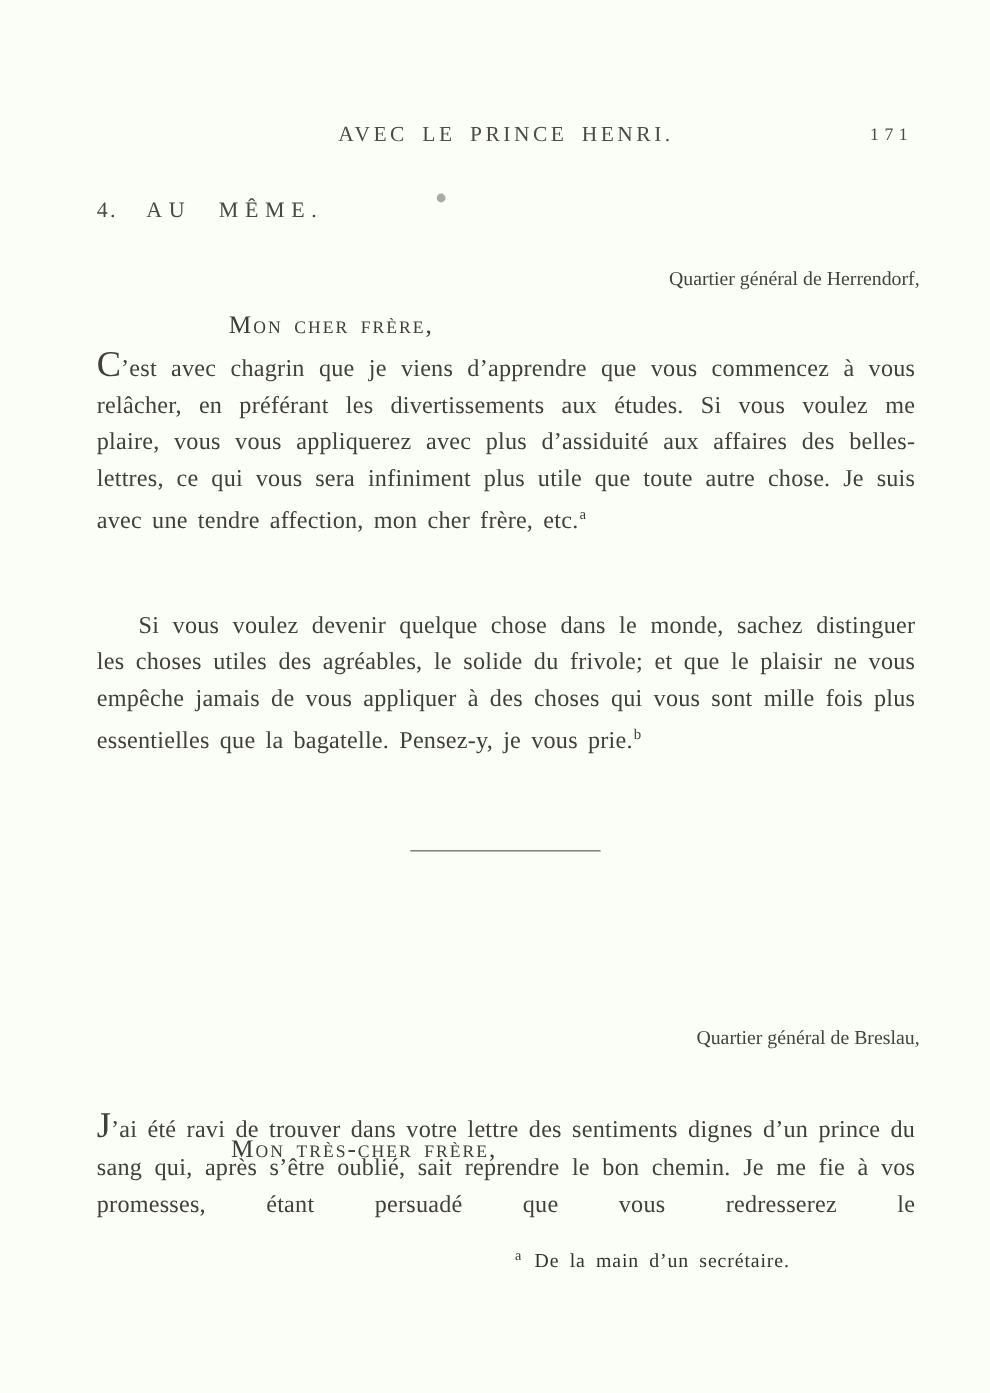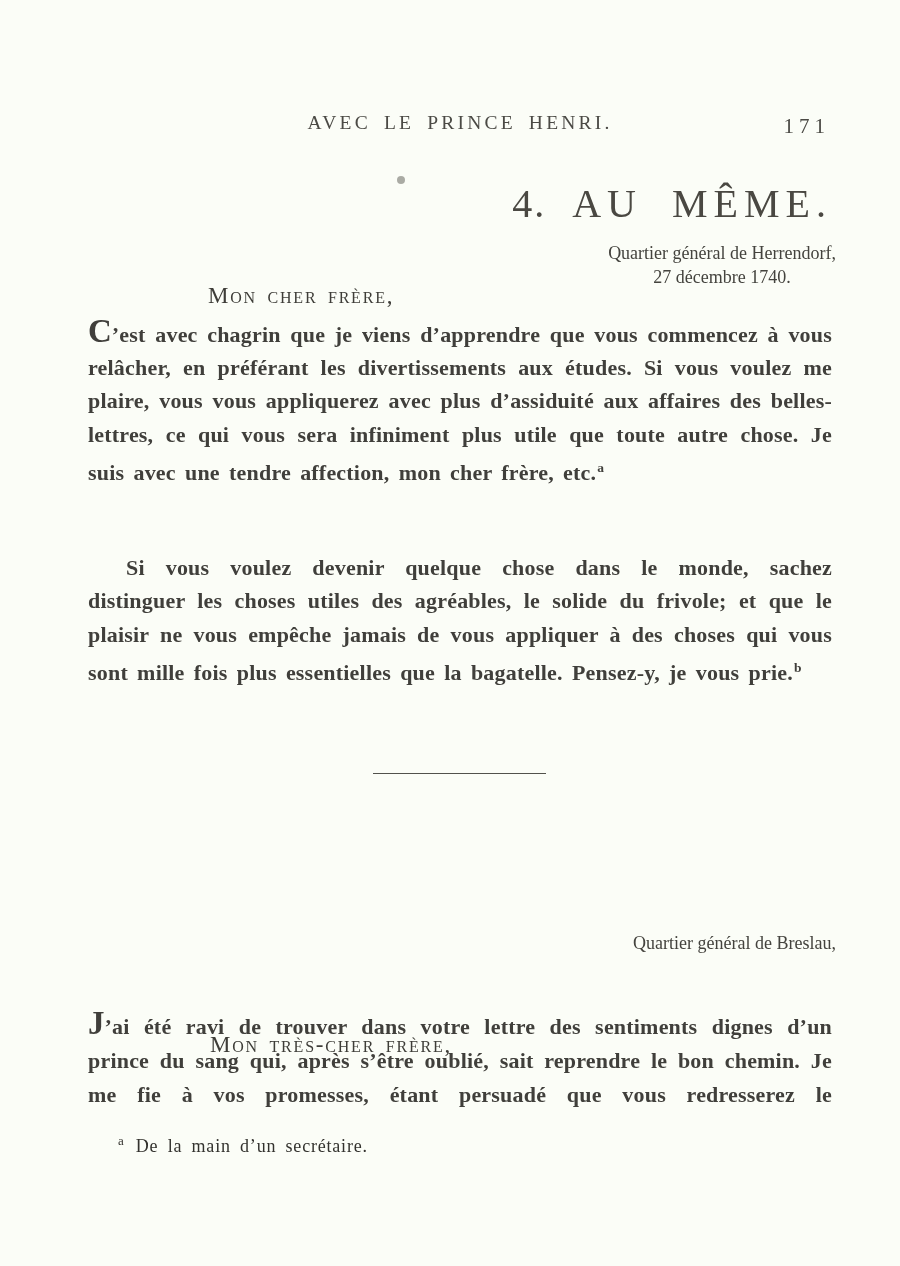--- a/index.html
+++ b/index.html
@@ -28,29 +28,29 @@
     text-align: center;
     font-size: 19.5px;
     letter-spacing: 3.2px;
     word-spacing: 5px;
     color: #4b4a45;
   }
   .folio {
     position: absolute;
     right: 2px;
     top: 2px;
-    font-size: 21px;
+    font-size: 16px;
     letter-spacing: 5px;
     color: #4b4a45;
   }
 
   
   .letter-heading {
-    text-align: right;
-    font-size: 40px;
+    text-align: left;
+    font-size: 20px;
     letter-spacing: 6px;
     word-spacing: 14px;
     color: #4a4842;
     white-space: nowrap;
   }
   .letter-heading .num { margin-right: 26px; letter-spacing: 2px; }
   .heading-4 { top: 180px; }
   .heading-5 { top: 870px; color: #35342f; font-weight: bold; letter-spacing: 6.5px; }
 
   .smudge {
@@ -91,21 +91,20 @@
 
   
   .body-para {
     margin: 0;
     font-size: 22px;
     line-height: 33.2px;
     text-align: justify;
     word-spacing: 3.5px;
     letter-spacing: 0.2px;
     color: #403f3b;
-    font-weight: bold;
   }
   .para-1 { top: 318px; }
   .para-2 { top: 551px; text-indent: 38px; line-height: 33.3px; }
   .para-3 { top: 1010px; line-height: 33.8px; text-align-last: justify; }
   .initial {
     font-size: 33px;
     line-height: 0;
     letter-spacing: 0;
   }
   .noteref {
@@ -124,20 +123,21 @@
   }
 
   
   .footnotes { top: 1128px; left: 118px; width: 600px; }
   .footnote {
     font-size: 18px;
     line-height: 26px;
     color: #33322e;
     letter-spacing: 0.8px;
     word-spacing: 4px;
+    text-align: right;
   }
   .fn-ref {
     font-size: 13px;
     margin-right: 12px;
     letter-spacing: 0;
   }
 </style>
 </head>
 <body>
 
@@ -148,21 +148,20 @@
     <div class="folio">171</div>
   </div>
 
   <div class="column letter-heading heading-4">
     <span class="num">4.</span><span>AU MÊME.</span>
   </div>
   <div class="smudge"></div>
 
   <div class="dateline dateline-4">
     <div>Quartier général de Herrendorf,</div>
-    <div>27 décembre 1740.</div>
   </div>
 
   <div class="salutation salutation-4">Mon cher frère,</div>
 
   <p class="column body-para para-1"><span class="initial">C</span><span>’est avec chagrin que je viens d’apprendre que vous commencez à vous relâcher, en préférant les divertissements aux études. Si vous voulez me plaire, vous vous appliquerez avec plus d’assiduité aux affaires des belles-lettres, ce qui vous sera infiniment plus utile que toute autre chose. Je suis avec une tendre affection, mon cher frère, etc.</span><sup class="noteref">a</sup></p>
 
   <p class="column body-para para-2"><span>Si vous voulez devenir quelque chose dans le monde, sachez distinguer les choses utiles des agréables, le solide du frivole; et que le plaisir ne vous empêche jamais de vous appliquer à des choses qui vous sont mille fois plus essentielles que la bagatelle. Pensez-y, je vous prie.</span><sup class="noteref">b</sup></p>
 
   <div class="divider"></div>
 

